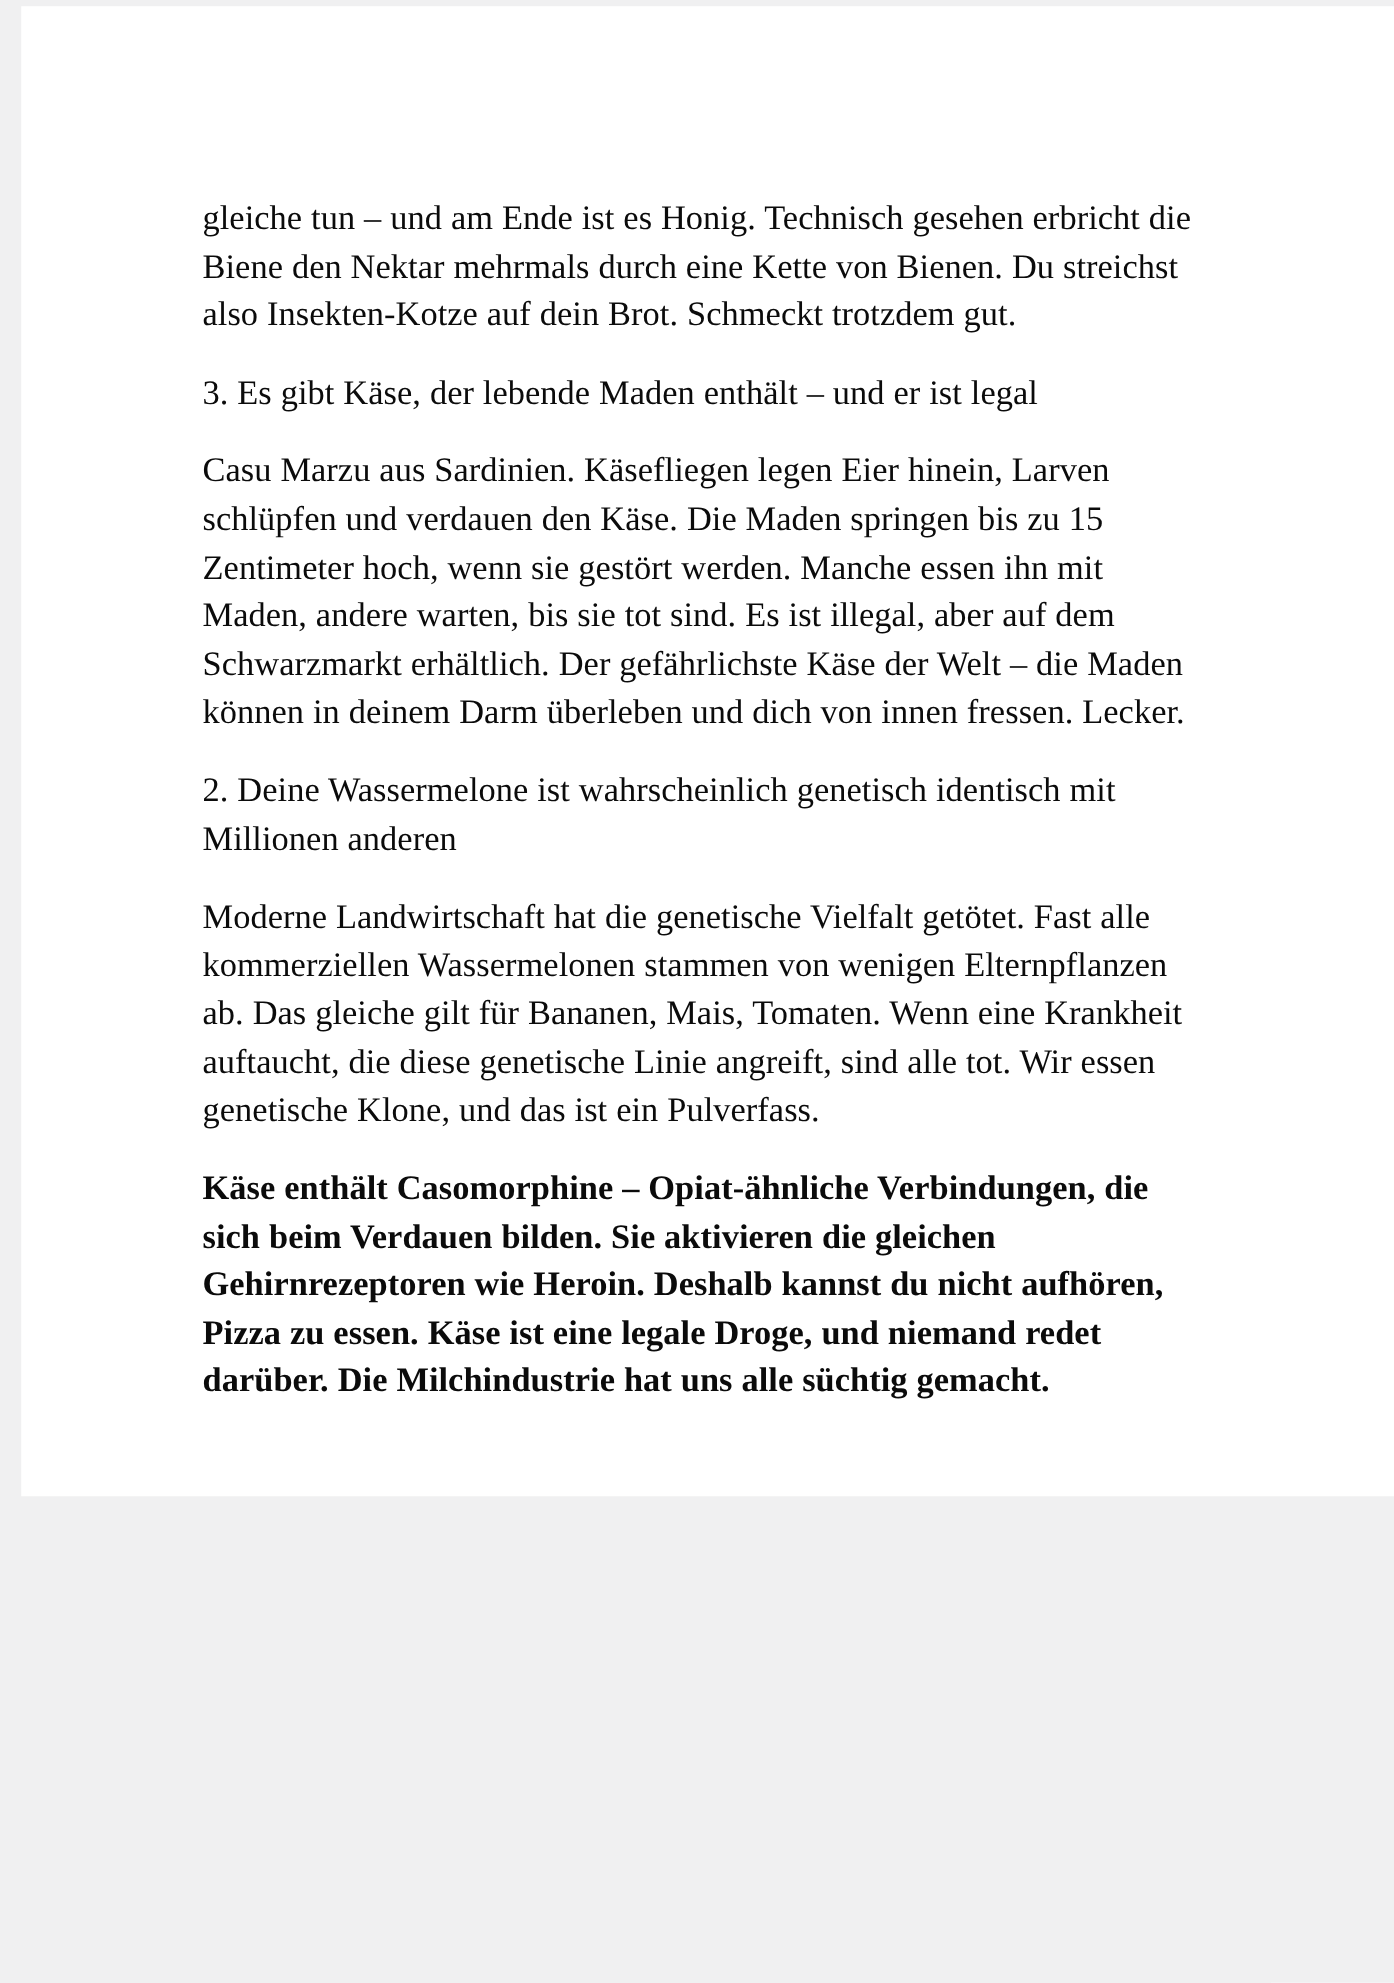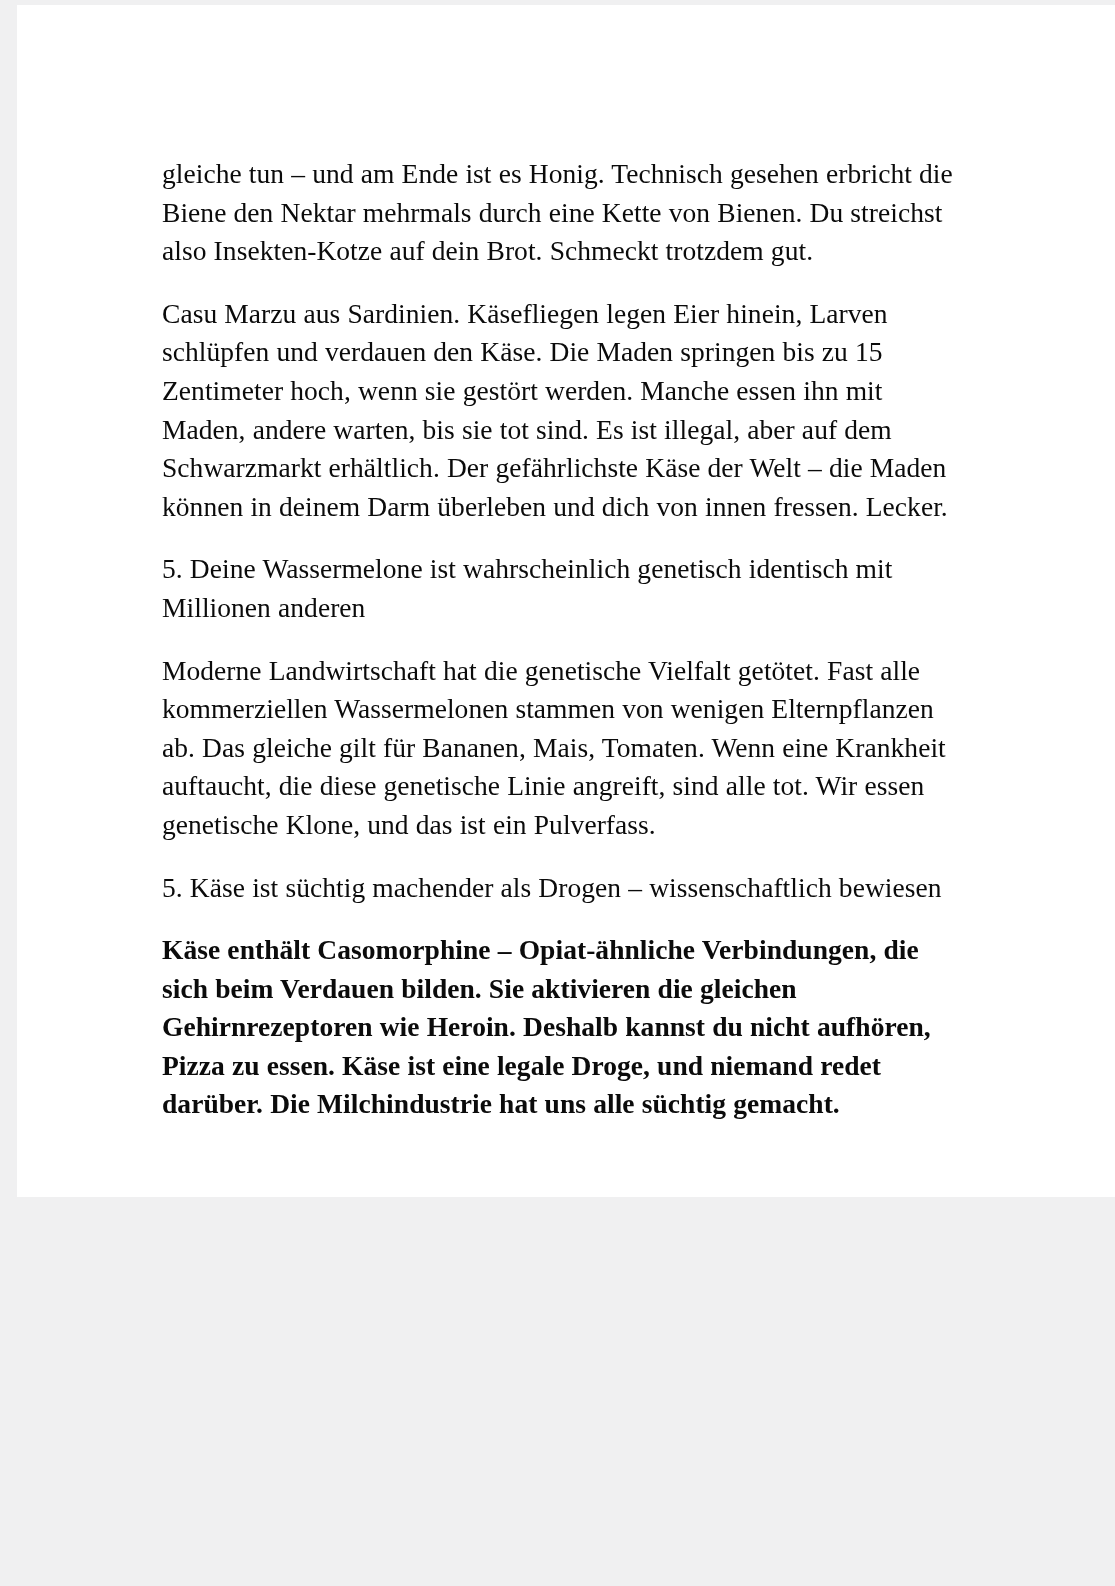--- a/index.html
+++ b/index.html
@@ -66,26 +66,26 @@
 </style>
 </head>
 <body>
 
 <div class="viewer">
   <div class="page">
     <div class="page-body">
 
       <p class="block">gleiche tun – und am Ende ist es Honig. Technisch gesehen erbricht die Biene den Nektar mehrmals durch eine Kette von Bienen. Du streichst also Insekten-Kotze auf dein Brot. Schmeckt trotzdem gut.</p>
 
+      <p class="block heading">3. Es gibt Käse, der lebende Maden enthält – und er ist legal</p>
 
       <p class="block">Casu Marzu aus Sardinien. Käsefliegen legen Eier hinein, Larven schlüpfen und verdauen den Käse. Die Maden springen bis zu 15 Zentimeter hoch, wenn sie gestört werden. Manche essen ihn mit Maden, andere warten, bis sie tot sind. Es ist illegal, aber auf dem Schwarzmarkt erhältlich. Der gefährlichste Käse der Welt – die Maden können in deinem Darm überleben und dich von innen fressen. Lecker.</p>
 
-      <p class="block heading">5. Deine Wassermelone ist wahrscheinlich genetisch identisch mit Millionen anderen</p>
+      <p class="block heading">2. Deine Wassermelone ist wahrscheinlich genetisch identisch mit Millionen anderen</p>
 
       <p class="block">Moderne Landwirtschaft hat die genetische Vielfalt getötet. Fast alle kommerziellen Wassermelonen stammen von wenigen Elternpflanzen ab. Das gleiche gilt für Bananen, Mais, Tomaten. Wenn eine Krankheit auftaucht, die diese genetische Linie angreift, sind alle tot. Wir essen genetische Klone, und das ist ein Pulverfass.</p>
 
-      <p class="block heading">5. Käse ist süchtig machender als Drogen – wissenschaftlich bewiesen</p>
 
       <p class="block">Käse enthält Casomorphine – Opiat-ähnliche Verbindungen, die sich beim Verdauen bilden. Sie aktivieren die gleichen Gehirnrezeptoren wie Heroin. Deshalb kannst du nicht aufhören, Pizza zu essen. Käse ist eine legale Droge, und niemand redet darüber. Die Milchindustrie hat uns alle süchtig gemacht.</p>
 
     </div>
   </div>
 </div>
 
 </body></html>

